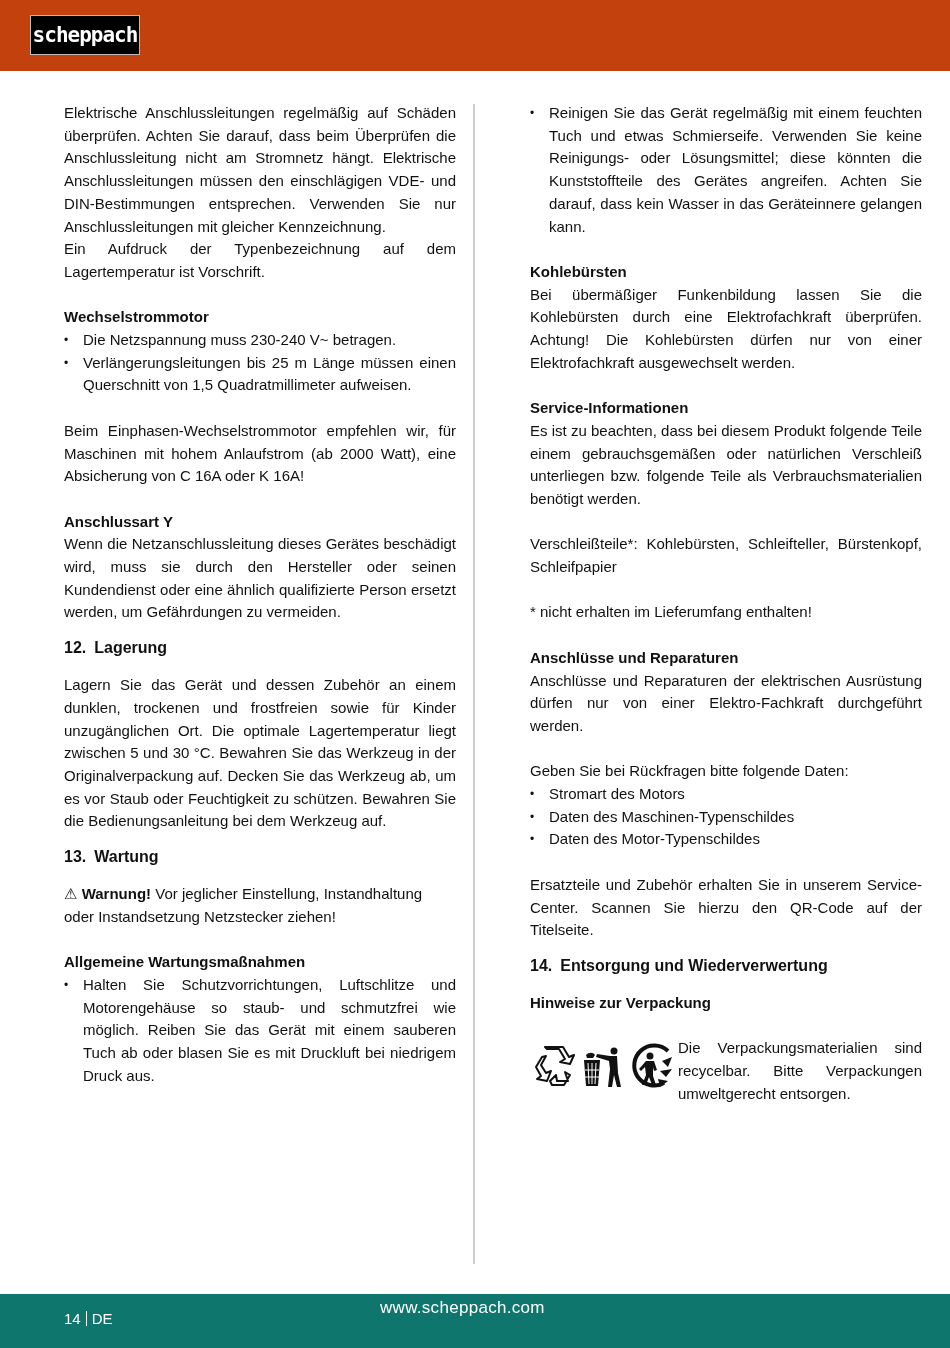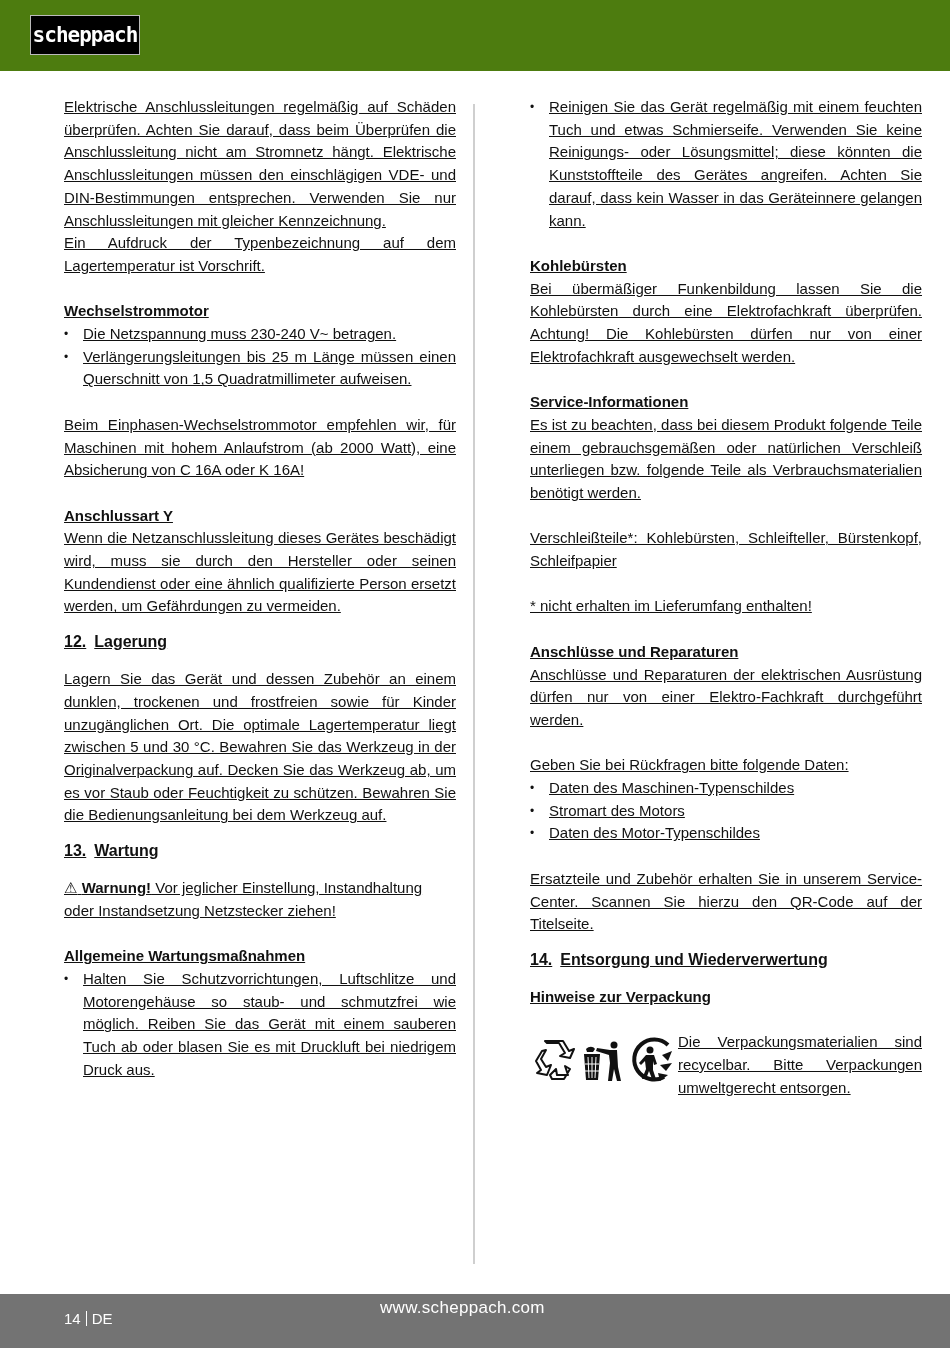--- a/index.html
+++ b/index.html
@@ -3,56 +3,56 @@
 <meta charset="utf-8">
 <style>
   html, body { margin: 0; padding: 0; }
   body {
     width: 950px; height: 1348px; position: relative; overflow: hidden;
     background: #ffffff; color: #111111;
     font-family: "Liberation Sans", sans-serif;
   }
   .header {
     position: absolute; left: 0; top: 0; width: 950px; height: 71px;
-    background: #4d7c0f;
+    background: #c2410c;
   }
   .logo {
     position: absolute; left: 30px; top: 15px; width: 110px; height: 40px;
     background: #000; color: #fff;
     font-family: "DejaVu Sans Mono", monospace; font-weight: bold;
     font-size: 21px; letter-spacing: -1px;
     display: flex; align-items: center; justify-content: center;
     border: 1px solid #bbb; box-sizing: border-box;
   }
   .divider {
     position: absolute; left: 473px; top: 104px; width: 2px; height: 1160px;
     background: #cfcfcf;
   }
-  .col { position: absolute; top: 96px; width: 392px; font-size: 15px; line-height: 22.7px; text-decoration: underline; }
+  .col { position: absolute; top: 102px; width: 392px; font-size: 15px; line-height: 22.7px; }
   .col.left { left: 64px; }
   .col.right { left: 494px; margin-left: 36px; }
   p { margin: 0; text-align: justify; }
   .gap { height: 22.7px; }
   .sub { font-weight: bold; }
   h2 {
     margin: 0; font-size: 16px; font-weight: bold; line-height: 30px;
     padding: 4px 0 11px 0;
   }
   h2 .num { margin-right: 8px; }
   ul { list-style: none; margin: 0; padding: 0; }
   ul li { position: relative; padding-left: 19px; text-align: justify; }
   ul li::before { content: "•"; position: absolute; left: 0; top: 0; font-size: 12px; }
   .warn b { font-weight: bold; }
   .recycle-row { display: flex; align-items: flex-start; margin-top: 0; }
   .icons { display: flex; gap: 4px; padding-top: 6px; width: 148px; }
   .icons svg { display: block; }
   .recycle-text { flex: 1; }
   .footer {
     position: absolute; left: 0; top: 1294px; width: 950px; height: 54px;
-    background: #737373; color: #fff; font-size: 15px;
+    background: #0f766e; color: #fff; font-size: 15px;
   }
   .footer .page {
     position: absolute; left: 64px; top: 16px;
   }
   .footer .page .sep { display: inline-block; width: 1px; height: 15px; background: #fff; vertical-align: -2px; margin: 0 5px; }
   .footer .url {
     position: absolute; left: 380px; top: 4px; font-size: 17px; letter-spacing: 0.3px;
   }
 </style>
 </head>
@@ -116,22 +116,22 @@
   <p>Verschleißteile*: Kohlebürsten, Schleifteller, Bürstenkopf, Schleifpapier</p>
   <div class="gap"></div>
   <p>* nicht erhalten im Lieferumfang enthalten!</p>
   <div class="gap"></div>
 
   <div class="sub">Anschlüsse und Reparaturen</div>
   <p>Anschlüsse und Reparaturen der elektrischen Ausrüstung dürfen nur von einer Elektro-Fachkraft durchgeführt werden.</p>
   <div class="gap"></div>
   <p>Geben Sie bei Rückfragen bitte folgende Daten:</p>
   <ul>
+    <li>Stromart des Motors</li>
     <li>Daten des Maschinen-Typenschildes</li>
-    <li>Stromart des Motors</li>
     <li>Daten des Motor-Typenschildes</li>
   </ul>
   <div class="gap"></div>
   <p>Ersatzteile und Zubehör erhalten Sie in unserem Service-Center. Scannen Sie hierzu den QR-Code auf der Titelseite.</p>
 
   <h2 style="padding-top:9px;">
     <span class="num">14.</span><span>Entsorgung und Wiederverwertung</span>
   </h2>
   <div class="sub">Hinweise zur Verpackung</div>
   <div class="gap"></div>

